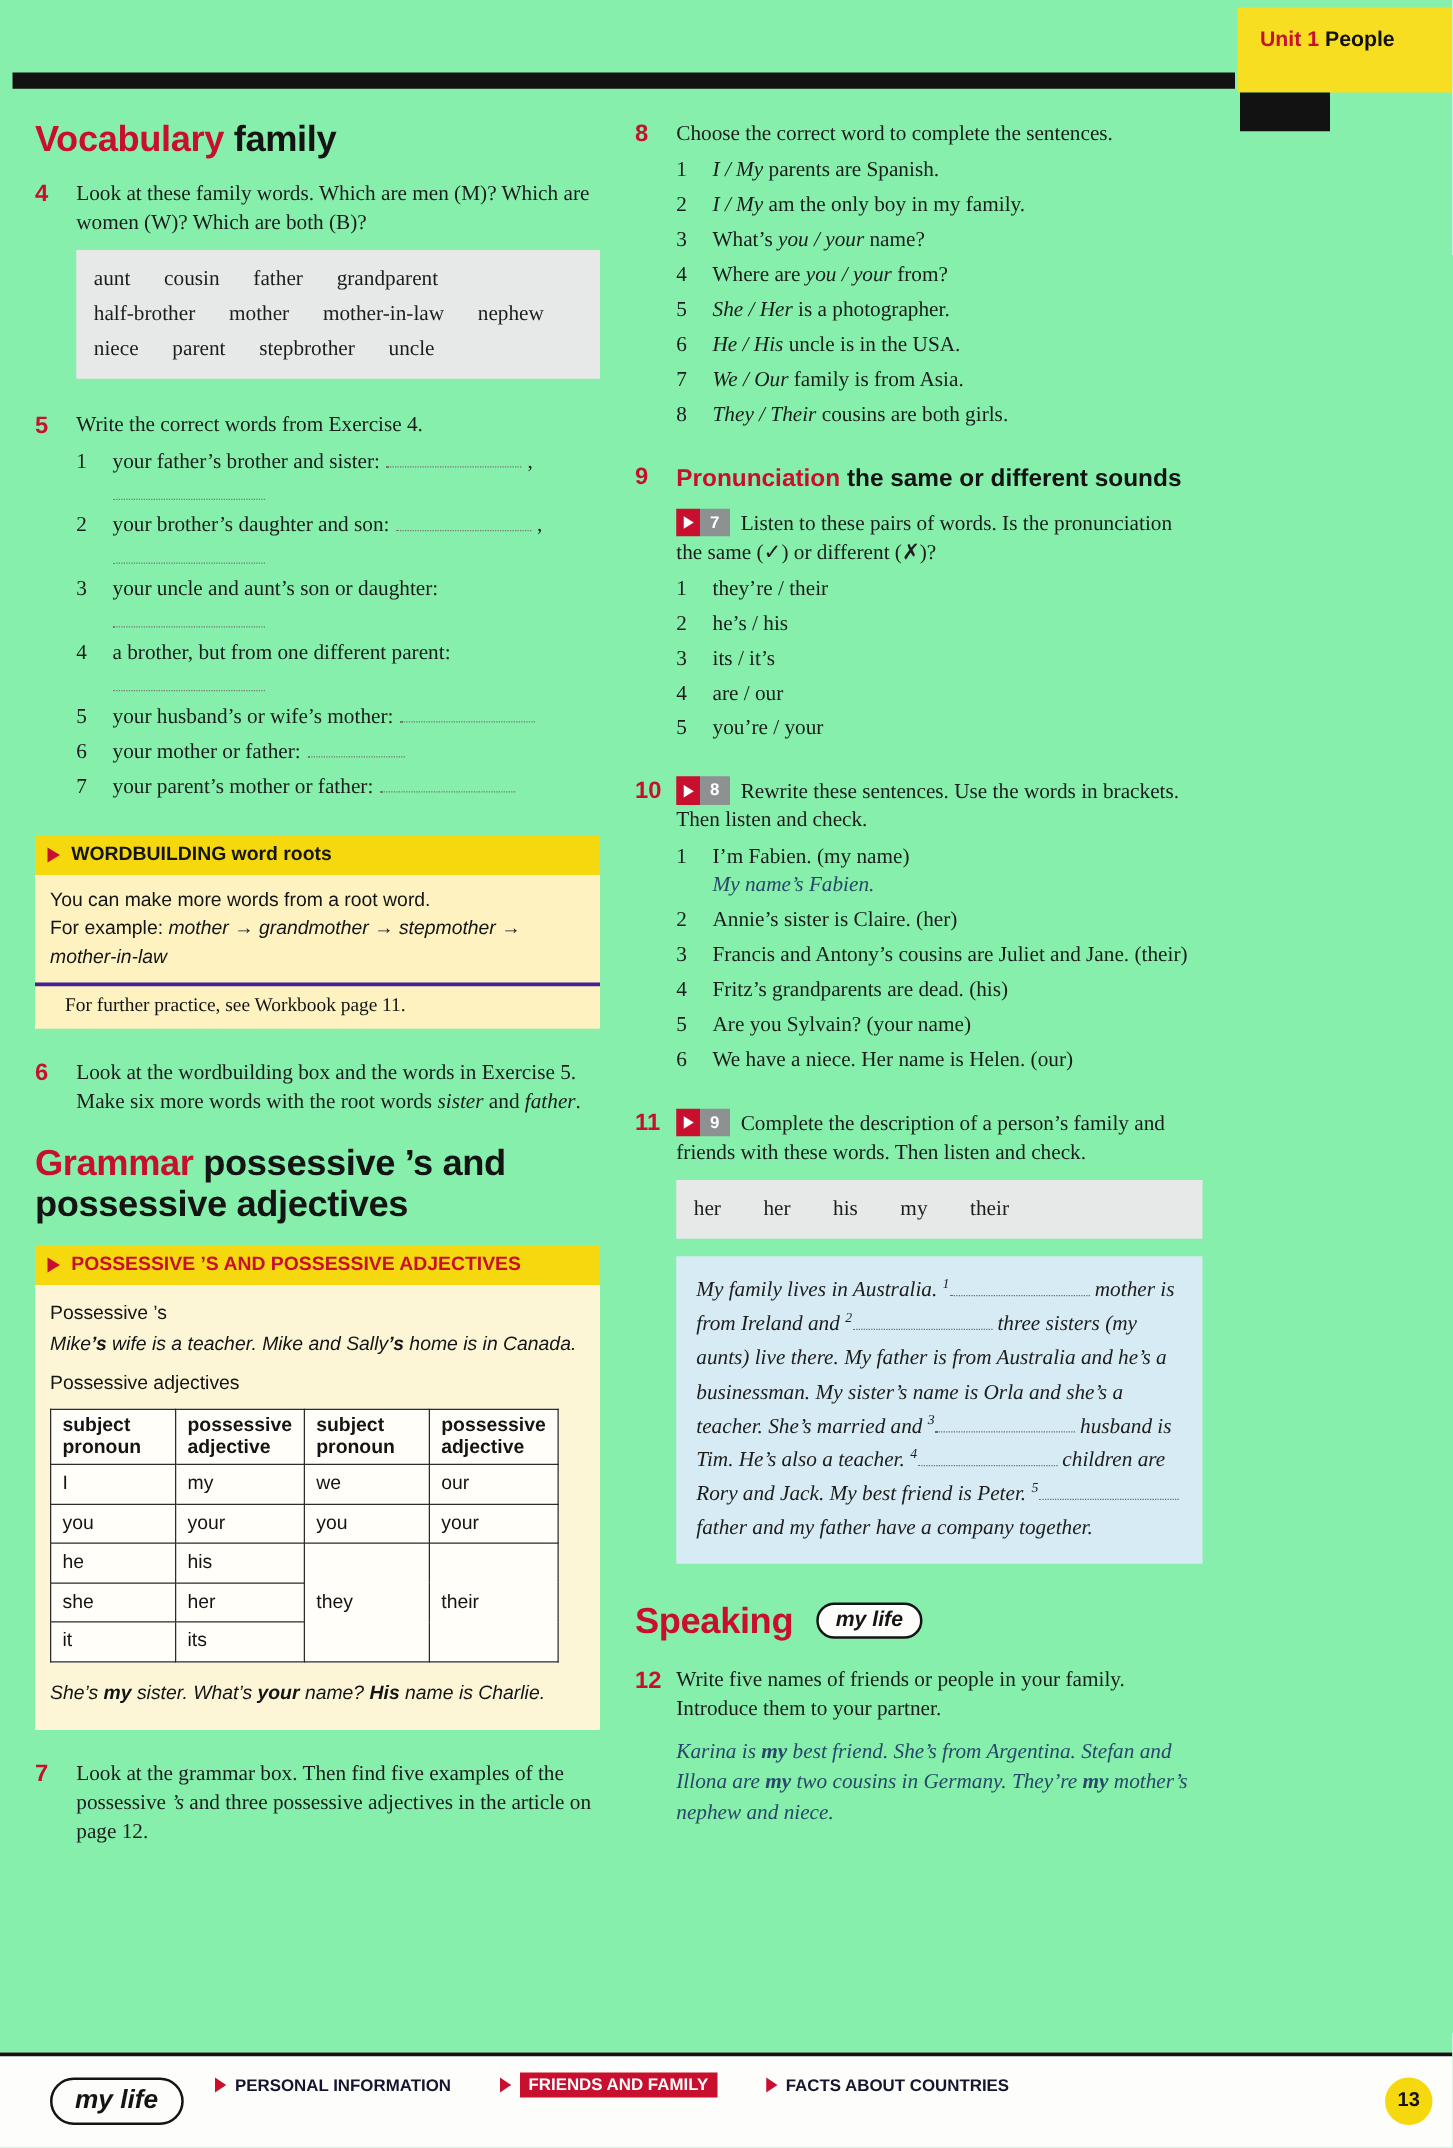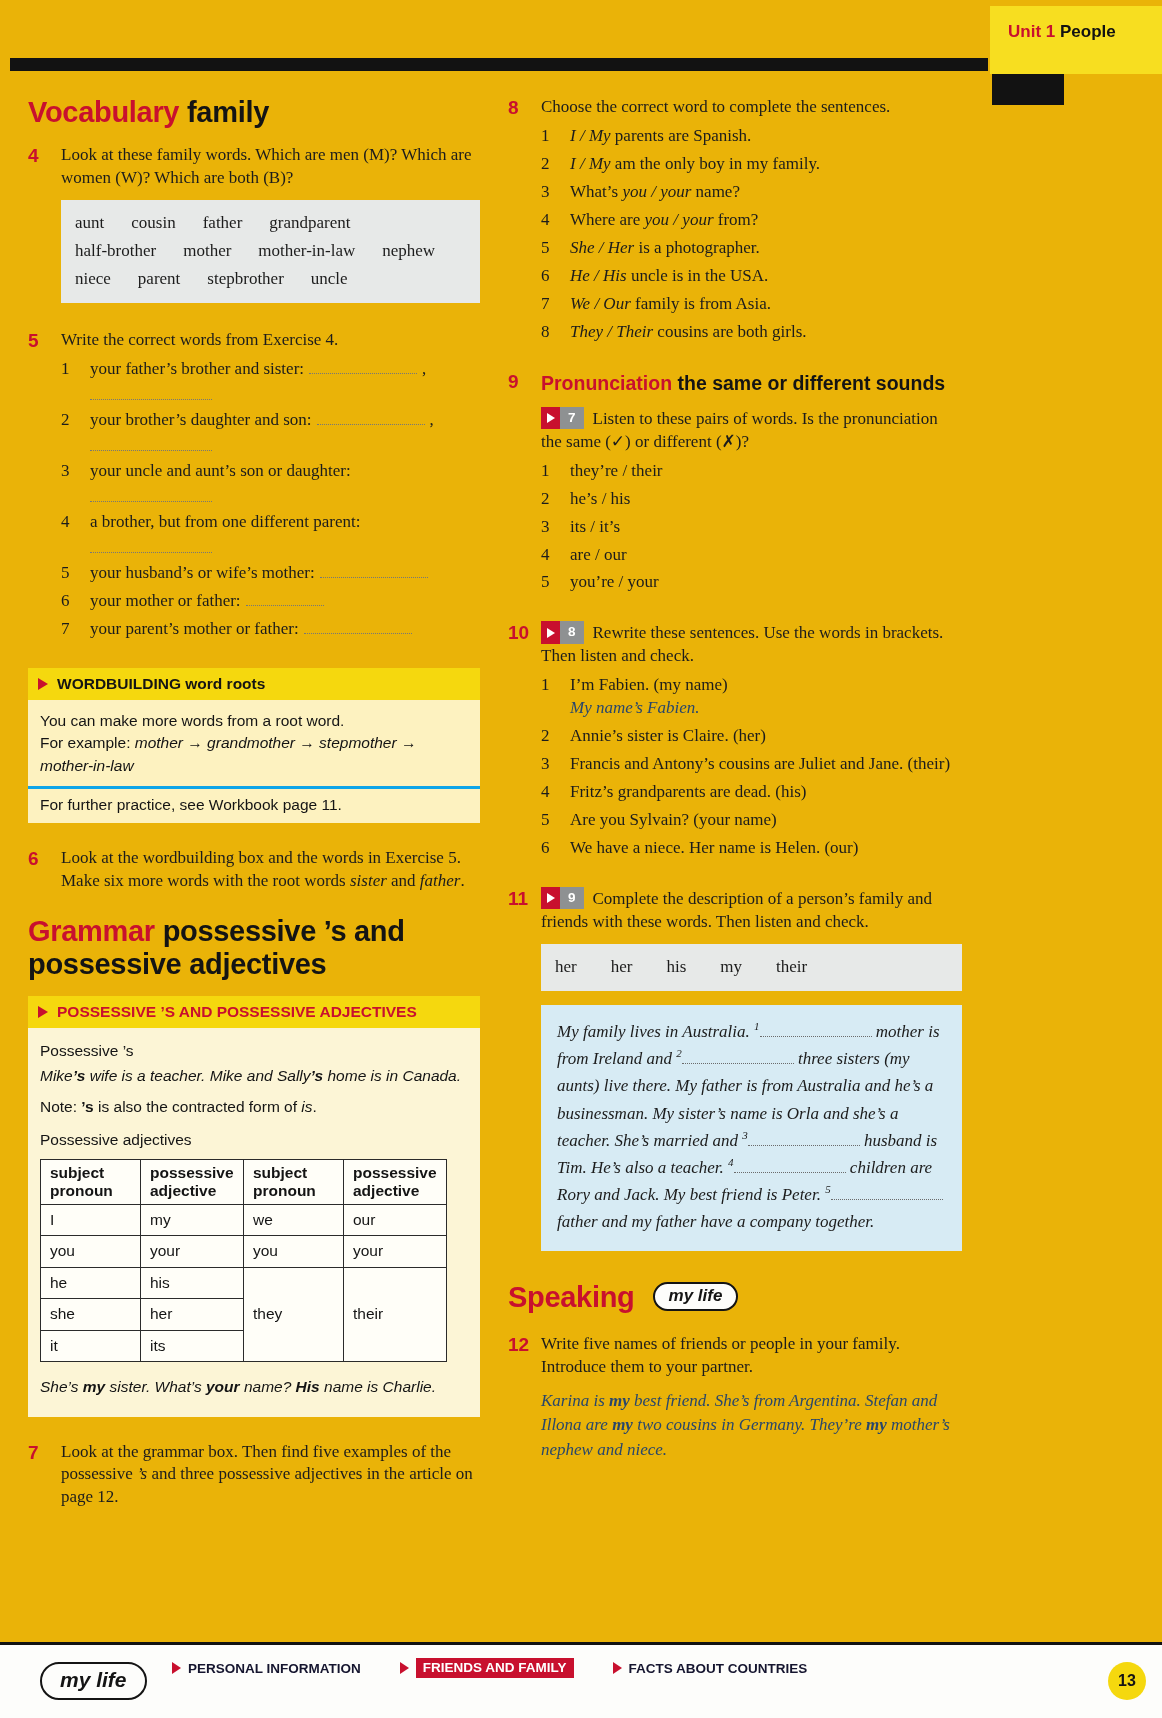--- a/index.html
+++ b/index.html
@@ -1,17 +1,17 @@
 <!DOCTYPE html>
 <html><head>
 <meta charset="utf-8">
 <style>
   * { margin:0; padding:0; box-sizing:border-box; }
   html,body { background:#ffffff; }
-  .page { position:relative; width:1162px; height:1718px; background:#eab308;
+  .page { position:relative; width:1162px; height:1718px; background:#86efac;
           font-family:"Liberation Serif", serif; color:#1c1c1c; overflow:hidden; }
 
   
   .top-rule { position:absolute; left:10px; top:58px; width:978px; height:13px; background:#121212; }
   .unit-tab { position:absolute; right:0; top:6px; width:172px; height:68px; background:#f7de20;
               padding:16px 10px 0 18px; font-family:"Liberation Sans", sans-serif; font-weight:bold; font-size:17px; color:#121212; }
   .unit-tab .red { color:#c8102e; }
   .black-block { position:absolute; left:992px; top:74px; width:72px; height:31px; background:#121212; }
 
   
@@ -52,21 +52,21 @@
              border-top:6.5px solid transparent; border-bottom:6.5px solid transparent; }
   .tri-white { display:inline-block; width:0; height:0; border-left:8px solid #ffffff;
                border-top:5px solid transparent; border-bottom:5px solid transparent; }
 
   
   .yellow-box { margin:14px 0 24px; font-family:"Liberation Sans", sans-serif; }
   .yb-head { background:#f5d80e; padding:7px 10px; display:flex; align-items:center; gap:9px;
              font-weight:bold; font-size:15.5px; color:#141414; }
   .yb-head.red-title { color:#c8102e; }
   .yb-body { background:#fdf2c0; padding:10px 12px 9px; font-size:15.5px; line-height:1.45; color:#141414; }
-  .yb-foot { background:#fdf2c0; border-top:3px solid #0ea5e9; padding:7px 12px 9px; font-size:15.5px; color:#141414; }
+  .yb-foot { background:#fdf2c0; border-top:3px solid #4c1d95; padding:7px 24px 9px; font-size:15.5px; color:#141414;font-family:Liberation Serif, serif; }
 
   .gr-box .yb-body { background:#fcf5d6; }
   .gr-box .yb-foot { background:#fcf5d6; }
   .gr-sub { font-weight:normal; margin:2px 0 2px; }
   .gr-ex { font-style:italic; margin-bottom:9px; }
   .gr-note { margin-bottom:10px; }
   .gr-table { border-collapse:collapse; background:#fffef8; margin:8px 0 14px; }
   .gr-table th, .gr-table td { border:1px solid #2b2b2b; padding:4px 9px; text-align:left;
         font-size:15.5px; vertical-align:middle; font-family:"Liberation Sans", sans-serif; }
   .gr-table th { font-weight:bold; line-height:1.15; }
@@ -210,21 +210,20 @@
       </h1>
 
       <div class="yellow-box gr-box">
         <div class="yb-head red-title">
           <span class="tri-red"></span>
           <span>POSSESSIVE ’S AND POSSESSIVE ADJECTIVES</span>
         </div>
         <div class="yb-body">
           <div class="gr-sub">Possessive ’s</div>
           <div class="gr-ex"><span>Mike</span><span class="b">’s</span><span> wife is a teacher. Mike and Sally</span><span class="b">’s</span><span> home is in Canada.</span></div>
-          <div class="gr-note"><span>Note: </span><span class="b">’s</span><span> is also the contracted form of </span><em>is</em><span>.</span></div>
           <div class="gr-sub">Possessive adjectives</div>
           <table class="gr-table">
             <tbody>
                 <tr>
               <th>subject pronoun</th>
               <th>possessive adjective</th>
               <th>subject pronoun</th>
               <th>possessive adjective</th>
             </tr>
             <tr>

